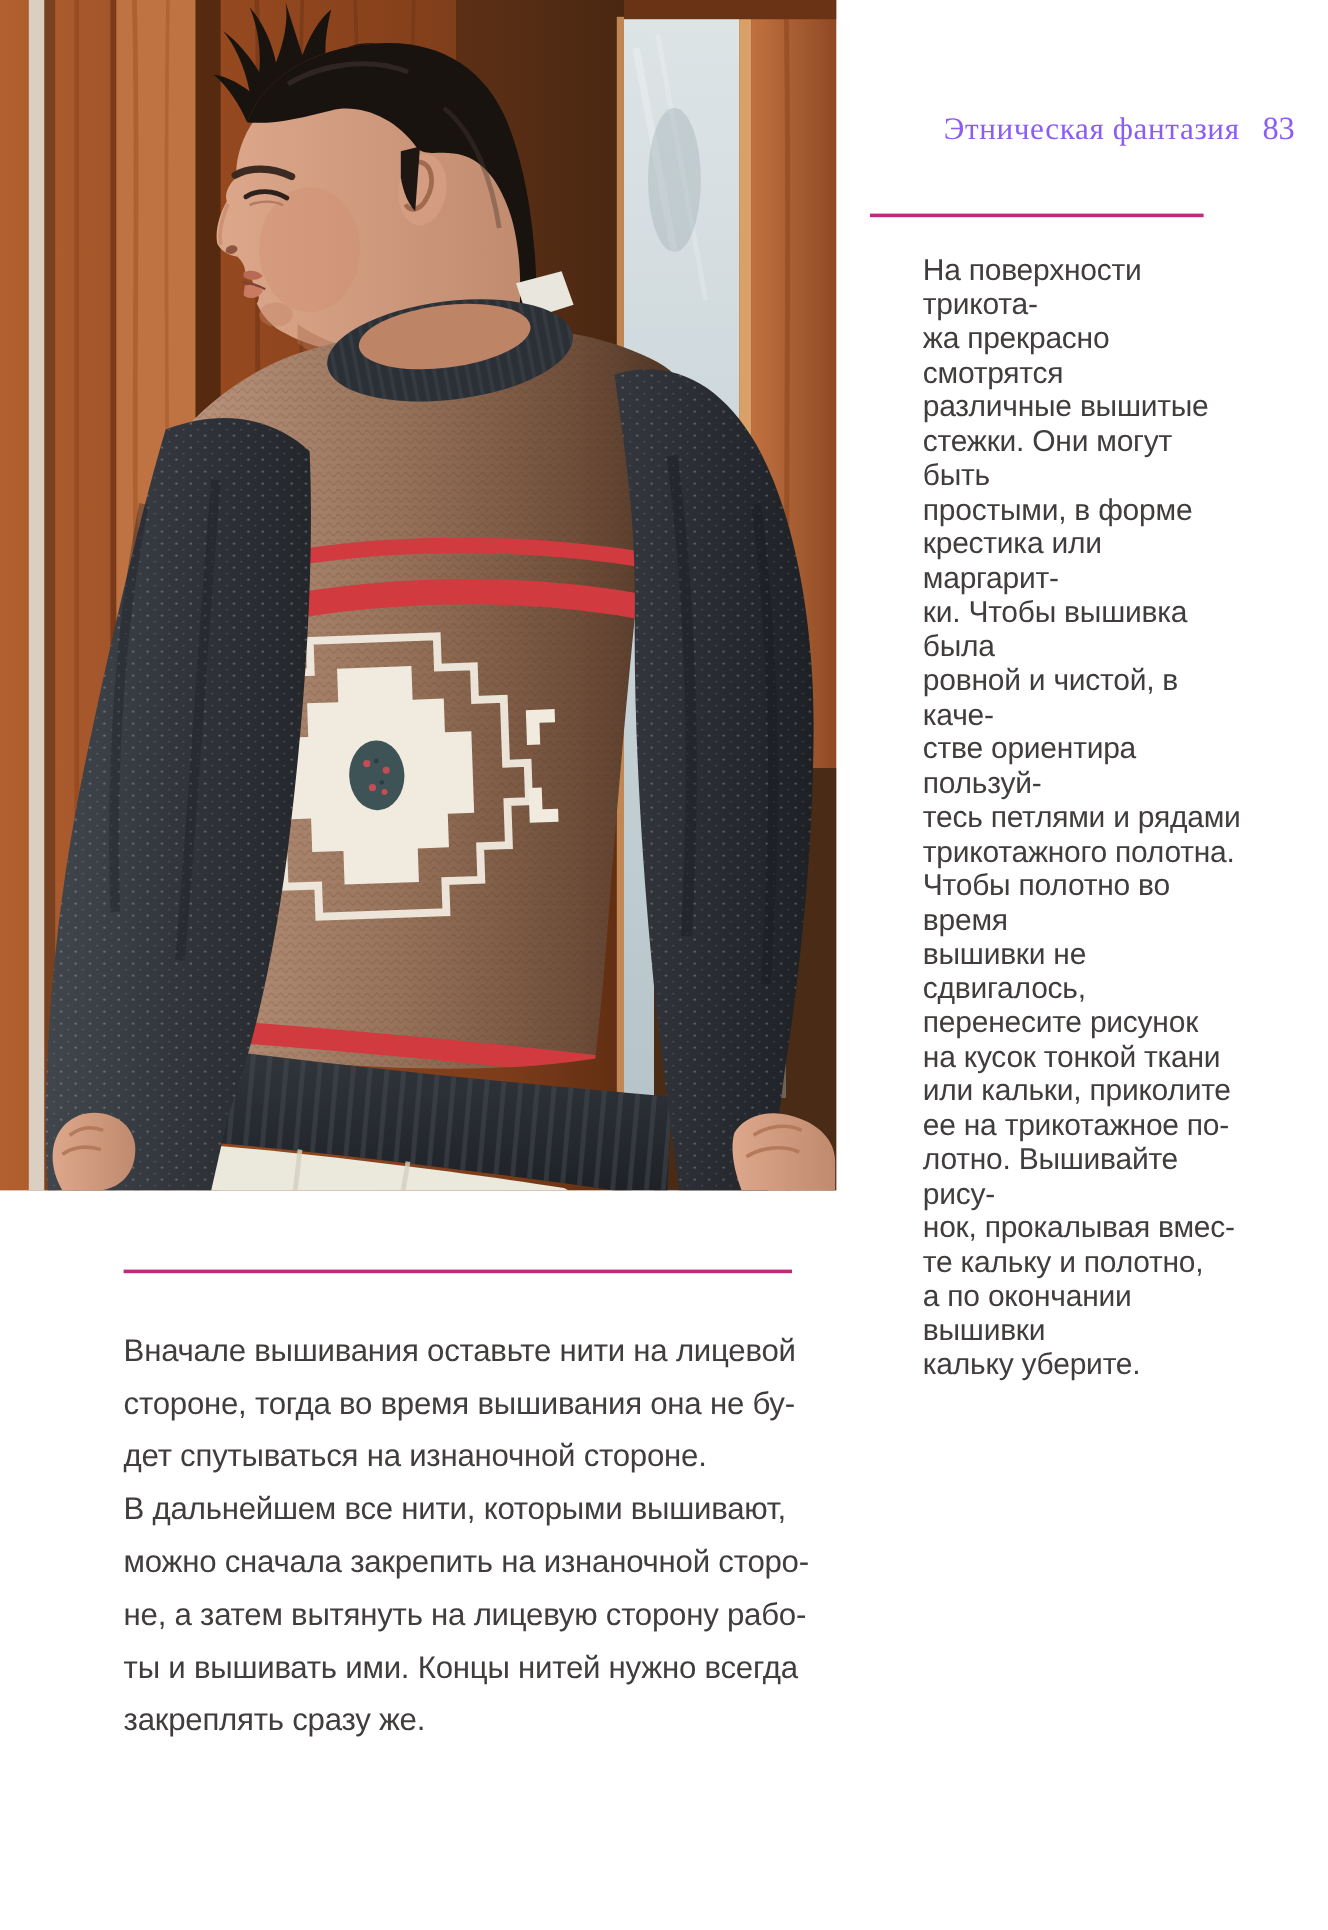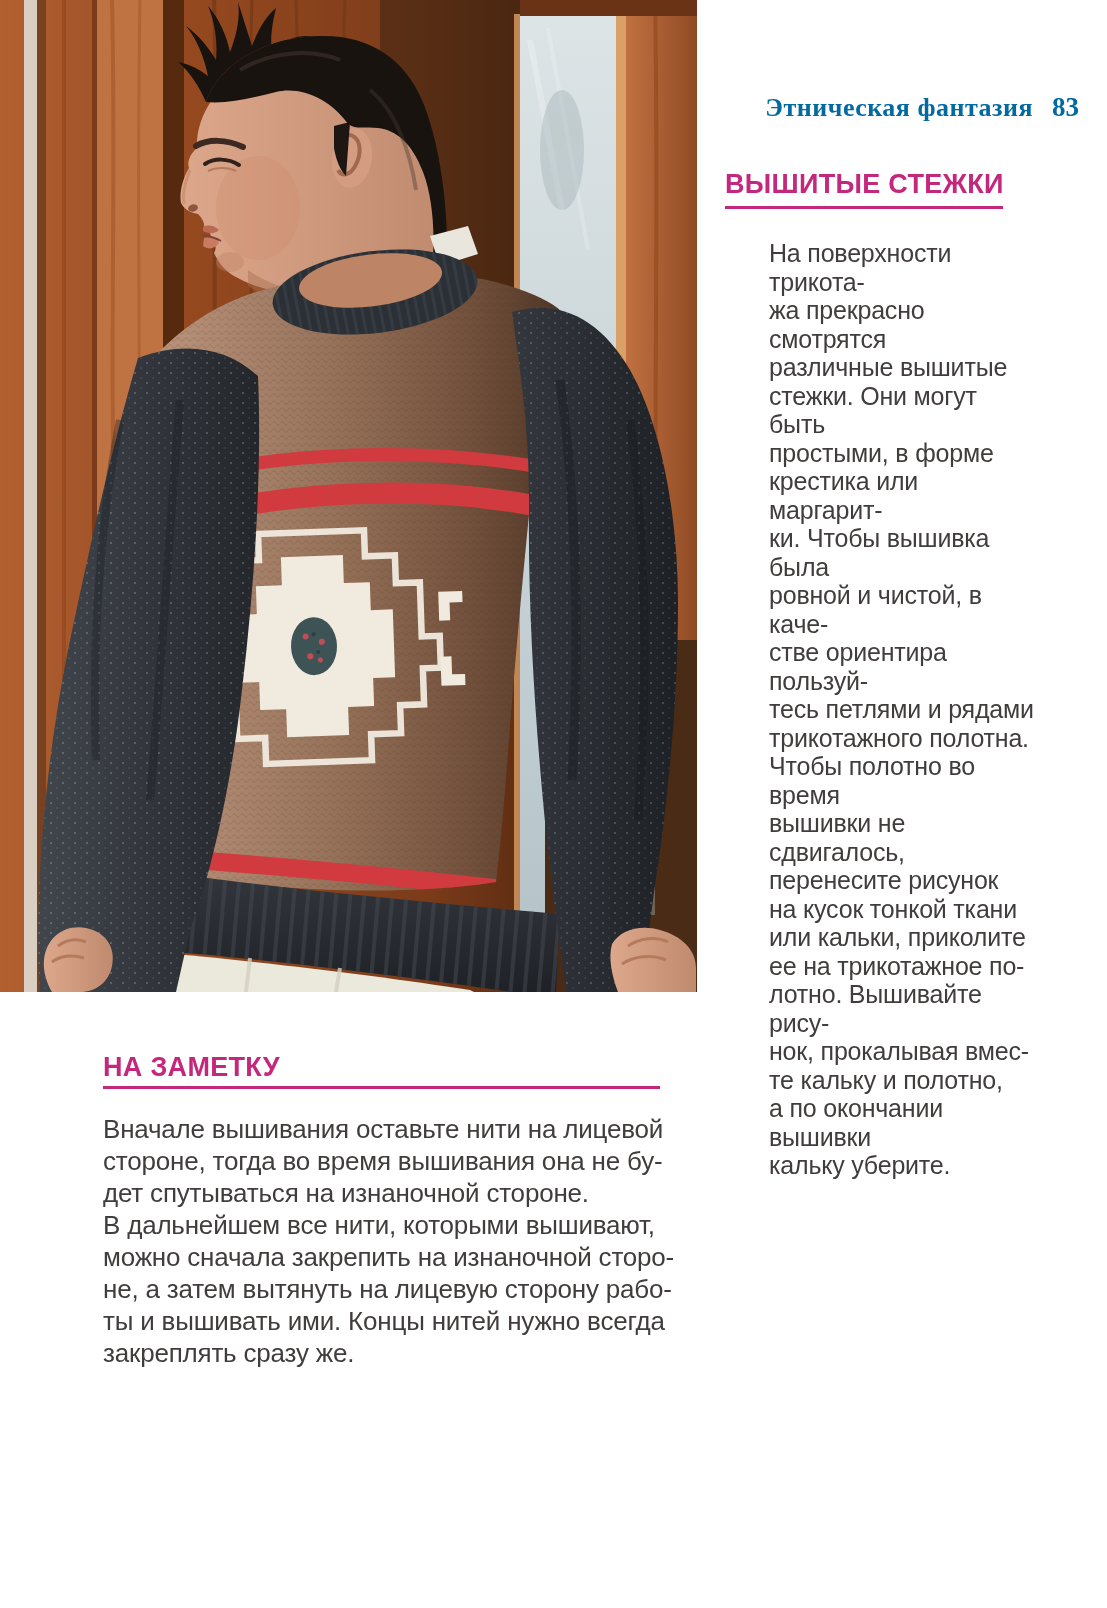--- a/index.html
+++ b/index.html
@@ -2,38 +2,38 @@
 <html><head>
 <meta charset="utf-8">
 <style>
   html,body{margin:0;padding:0;background:#ffffff;}
   .page{
     position:relative;width:1107px;height:1608px;background:#ffffff;
     font-family:"Liberation Sans",sans-serif;overflow:hidden;
   }
   .running-head{
     position:absolute;top:92px;right:28px;display:flex;align-items:baseline;gap:19px;
-    font-family:"Liberation Serif",serif;color:#0369a1;font-weight:bold;
+    font-family:"Liberation Serif",serif;color:#8b5cf6;
   }
   .running-head .rh-title{font-size:26px;letter-spacing:0.5px;}
   .running-head .rh-num{font-size:27px;}
   .photo-wrap{position:absolute;left:0;top:0;width:697px;height:992px;}
   .section-heading{
     margin:0;color:#c4287d;font-size:27px;font-weight:bold;letter-spacing:0.3px;line-height:1.05;
   }
   .rule{height:3px;background:#c4287d;}
   .body-text{
     white-space:pre-line;color:#403d3c;letter-spacing:-0.2px;margin:0;
   }
   .col-right{position:absolute;left:725px;top:170px;width:310px;}
   .col-right .rule{width:278px;margin-top:8px;}
   .col-right .body-text{margin-top:30px;font-size:25px;line-height:28.5px;margin-left:44px;}
   .note{position:absolute;left:103px;top:1053px;width:650px;}
   .note .rule{width:557px;margin-top:5px;}
-  .note .body-text{margin-top:24px;font-size:26px;line-height:32px;}
+  .note .body-text{margin-top:42px;font-size:26px;line-height:44px;}
 </style>
 </head>
 <body>
 
 <div class="page">
 
   <div class="running-head">
     <span class="rh-title">Этническая фантазия</span>
     <span class="rh-num">83</span>
   </div>
@@ -203,21 +203,20 @@
       </g>
 
       <path d="M44,960 C46,938 64,924 86,928 C106,932 116,948 112,966 C109,982 96,992 80,992 L52,992 C46,982 43,970 44,960 Z" fill="url(#skinG)"></path>
       <path d="M58,946 C66,940 76,938 86,942 M52,962 C60,956 72,954 84,958" stroke="#b57a5c" stroke-width="3" fill="none"></path>
       <path d="M612,944 C620,930 640,924 660,930 C682,936 696,950 696,968 L696,992 L618,992 C612,976 608,958 612,944 Z" fill="url(#skinG)"></path>
       <path d="M628,946 C640,938 656,936 668,942 M622,964 C634,956 652,954 666,960" stroke="#b57a5c" stroke-width="3" fill="none"></path>
     </svg>
   </figure>
 
   <section class="col-right">
-    <h2 class="section-heading">ВЫШИТЫЕ СТЕЖКИ</h2>
     <div class="rule"></div>
     <p class="body-text">На поверхности трикота-
 жа прекрасно смотрятся
 различные вышитые
 стежки. Они могут быть
 простыми, в форме
 крестика или маргарит-
 ки. Чтобы вышивка была
 ровной и чистой, в каче-
 стве ориентира пользуй-
@@ -230,21 +229,20 @@
 или кальки, приколите
 ее на трикотажное по-
 лотно. Вышивайте рису-
 нок, прокалывая вмес-
 те кальку и полотно,
 а по окончании вышивки
 кальку уберите.</p>
   </section>
 
   <section class="note">
-    <h2 class="section-heading">НА ЗАМЕТКУ</h2>
     <div class="rule"></div>
     <p class="body-text">Вначале вышивания оставьте нити на лицевой
 стороне, тогда во время вышивания она не бу-
 дет спутываться на изнаночной стороне.
 В дальнейшем все нити, которыми вышивают,
 можно сначала закрепить на изнаночной сторо-
 не, а затем вытянуть на лицевую сторону рабо-
 ты и вышивать ими. Концы нитей нужно всегда
 закреплять сразу же.</p>
   </section>

